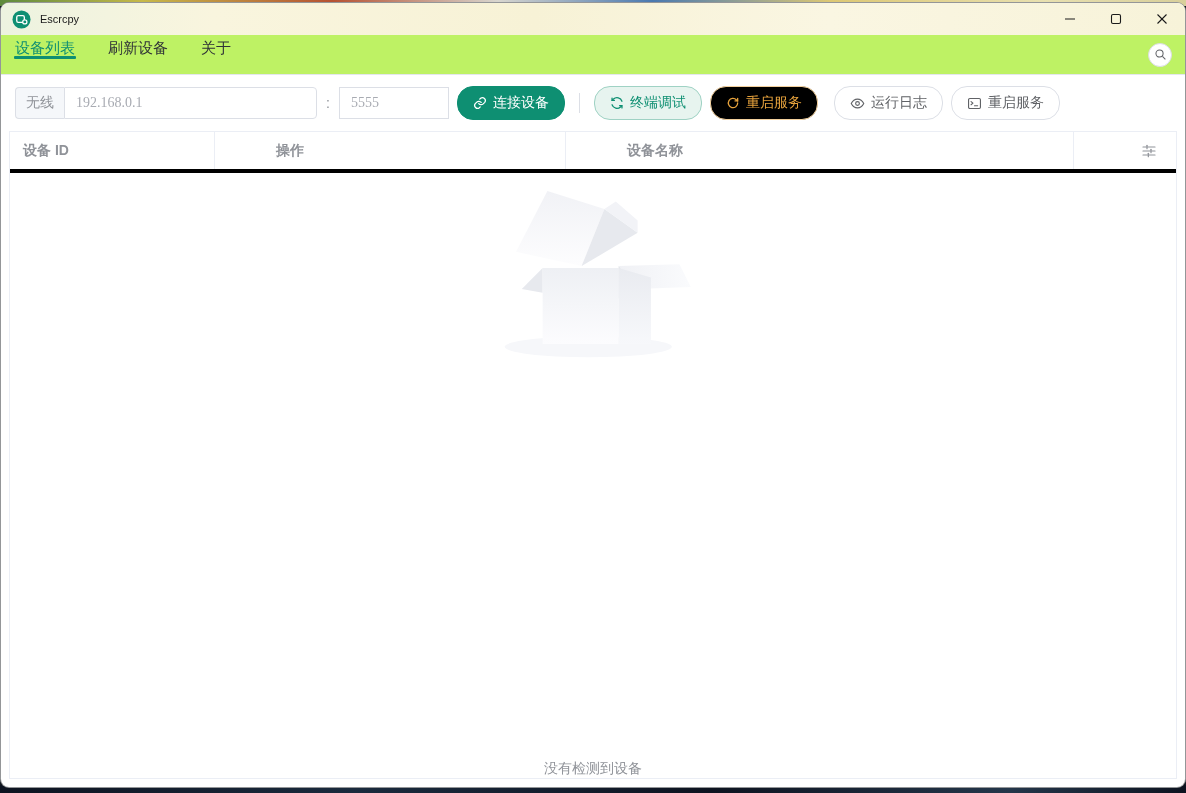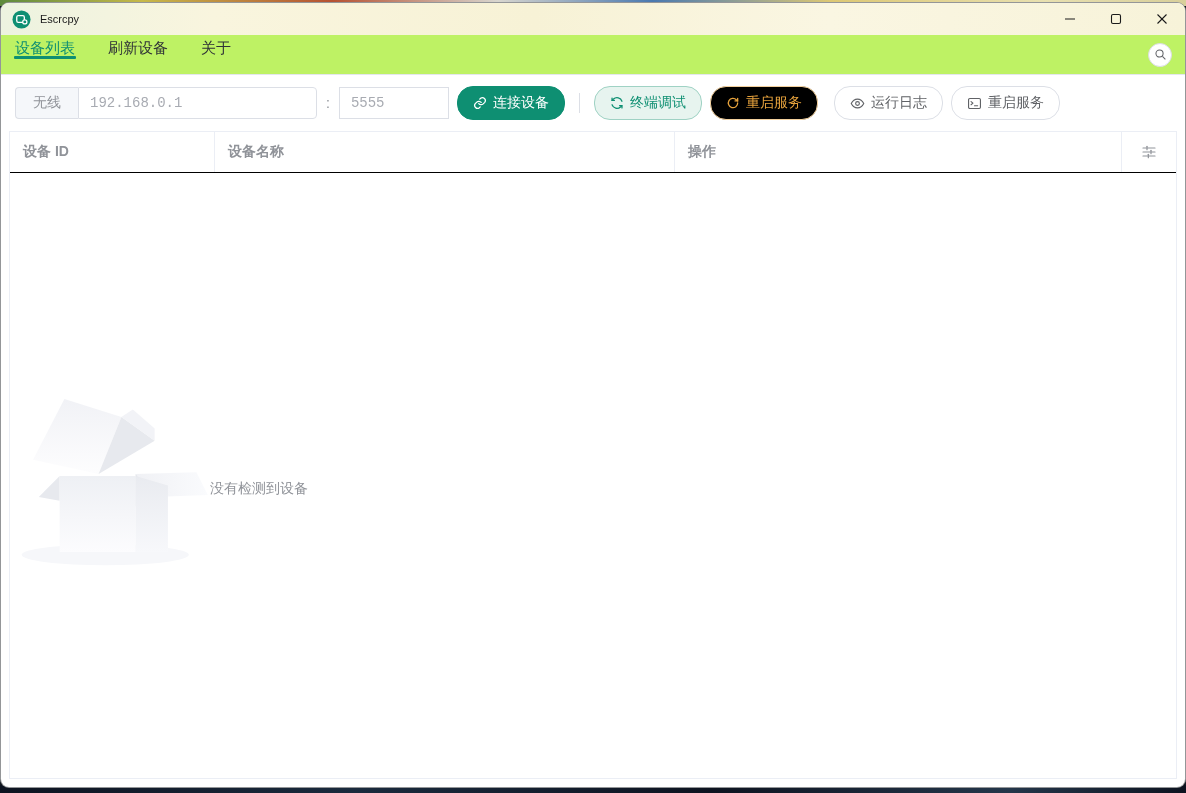--- a/index.html
+++ b/index.html
@@ -60,26 +60,26 @@
     width:24px; height:24px; border-radius:50%;
     border:1px solid #d9dce3; background:#fff;
     display:flex; align-items:center; justify-content:center; cursor:pointer;
   }
   
   .toolbar { height:32px; flex:0 0 32px; margin:12px 14px; display:flex; align-items:center; }
   .input-group { display:flex; height:32px; width:302px; }
   .prepend {
     background:#f5f7fa; border:1px solid #dcdfe6; border-right:none;
     border-radius:4px 0 0 4px; color:#909399; font-size:14px;
-    display:flex; align-items:center; padding:0 17px; white-space:nowrap;
+    display:flex; align-items:center; padding:0 10px; white-space:nowrap;
   }
   input {
     height:32px; border:1px solid #dcdfe6; background:#fff;
     font-size:14px; color:#606266; padding:0 11px; outline:none;
-    font-family:Liberation Mono, monospace;
+    font-family:Liberation Serif, serif;
   }
   input::placeholder { color:#a8abb2; }
   .ip-input { flex:1; min-width:0; border-radius:0 4px 4px 0; }
   .colon { margin:0 9px; color:#909399; font-size:14px; }
   .port-input { width:110px; border-radius:0; }
   .btn {
     height:32px; padding:16px 15px; margin-left:8px;
     border-radius:16px; font-size:14px;
     display:inline-flex; align-items:center; gap:6px;
     border:1px solid #dcdfe6; background:#fff; color:#606266;
@@ -92,31 +92,31 @@
   .btn-warning-plain { background:#000000; border-color:#f3d19e; color:#e6a23c; }
   .gap16 { margin-left:16px;align-items:center; }
   .v-divider { width:1px; height:20px; background:#dcdfe6; margin:0 14px; flex:0 0 1px; }
   
   .device-table {
     margin:0 8px 8px; flex:1;
     border:1px solid #ebeef5;
     display:flex; flex-direction:column;
     background:#fff;
   }
-  .thead { display:flex; height:41px; flex:0 0 41px; border-bottom:1px solid #000000; }
+  .thead { display:flex; height:41px; flex:0 0 41px; border-bottom:4px solid #000000;gap:48px; }
   .th {
     display:flex; align-items:center; padding:0 13px;
     color:#909399; font-size:14px; font-weight:600;
     border-right:1px solid #ebeef5;
   }
   .th-id { width:205px; }
   .th-name { width:460px; }
   .th-action { flex:1; }
   .th-settings { width:54px; border-right:none; justify-content:center; cursor:pointer; }
-  .tbody { flex:1; display:flex; flex-direction:row; align-items:center; justify-content:flex-start; }
+  .tbody { flex:1; display:flex; flex-direction:column; align-items:center; justify-content:space-between; }
   .empty-text { color:#909399; font-size:14px; margin-top:26px; }
 </style>
 </head>
 <body>
 
 <div class="desktop-top"></div>
 <div class="desktop-bottom"></div>
 
 <div class="window">
 
@@ -229,22 +229,22 @@
           <line x1="12" y1="15.5" x2="17" y2="15.5"></line>
         </svg>
       </span>
       <span>重启服务</span>
     </button>
   </div>
 
   <div class="device-table">
     <div class="thead">
       <div class="th th-id">设备 ID</div>
+      <div class="th th-action">操作</div>
       <div class="th th-name">设备名称</div>
-      <div class="th th-action">操作</div>
       <div class="th th-settings">
         <span style="display:flex">
           <svg width="16" height="16" viewBox="0 0 24 24" fill="none" stroke="#909399" stroke-width="1.8" stroke-linecap="round">
             <line x1="3" y1="6" x2="21" y2="6"></line>
               <line x1="9" y1="3.5" x2="9" y2="8.5"></line>
             <line x1="3" y1="12" x2="21" y2="12"></line>
               <line x1="15" y1="9.5" x2="15" y2="14.5"></line>
             <line x1="3" y1="18" x2="21" y2="18"></line>
               <line x1="11" y1="15.5" x2="11" y2="20.5"></line>
           </svg>

